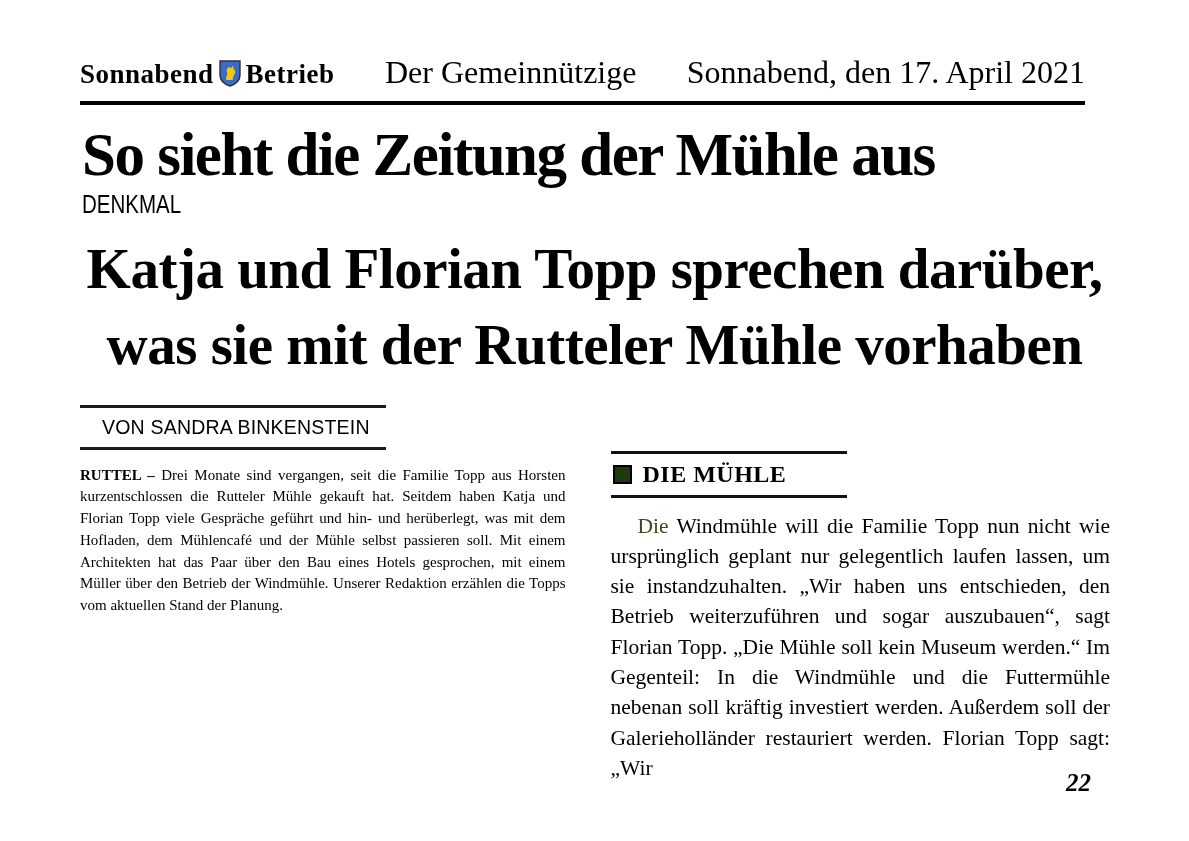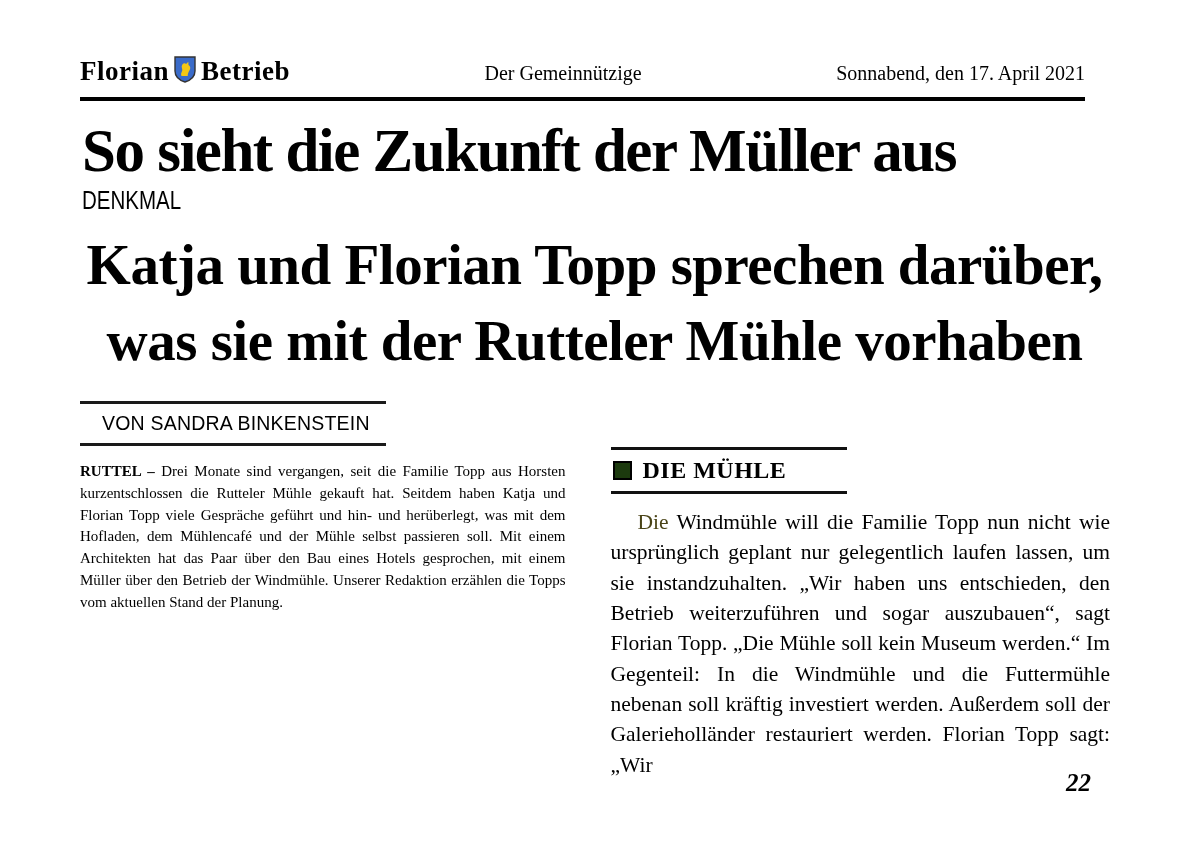--- a/index.html
+++ b/index.html
@@ -24,21 +24,21 @@
     padding-bottom: 9px;
   }
   .masthead-logo {
     display: flex;
     align-items: center;
     gap: 5px;
     font-weight: bold;
     font-size: 27px;
     letter-spacing: 0.5px;
   }
-  .masthead-center, .masthead-date { font-size: 20px; margin-left: 28px; }
+  .masthead-center, .masthead-date { font-size: 32px; margin-left: 28px; }
   .emblem { display:inline-block; position: relative; top: 2px; }
 
   
   .headline {
     margin: 18px 80px 0 82px;
     font-size: 61px;
     font-weight: bold;
     letter-spacing: -1.5px;
     line-height: 1.04;
     white-space: nowrap;
@@ -130,34 +130,34 @@
     font-style: italic;
   }
 </style>
 </head>
 <body>
 
 <div class="page">
 
   <div class="masthead">
     <div class="masthead-logo">
-      <span>Florian</span>
+      <span>Sonnabend</span>
       <span class="emblem">
         <svg width="22" height="27" viewBox="0 0 22 27" aria-hidden="true">
           <path d="M1 1 h20 v14 c0 6.5 -5.2 9.5 -10 11 C6.2 24.5 1 21.5 1 15 Z" fill="#3a6bc9" stroke="#333" stroke-width="1.4"></path>
           <path d="M7.5 20 c-1.2 -3 0.8 -4 0.8 -6 c0 -2 -1.2 -3 -0.2 -5 c1 -2 3 -2 4 -1 l2.2 -2.2 l0.2 3.2 c2 1 2.2 3 1.2 5 c-1 2 -2 3 -2 6 Z" fill="#f4c715"></path>
         </svg>
       </span>
       <span>Betrieb</span>
     </div>
     <div class="masthead-center">Der Gemeinnützige</div>
     <div class="masthead-date">Sonnabend, den 17. April 2021</div>
   </div>
 
-  <h1 class="headline">So sieht die Zukunft der Müller aus</h1>
+  <h1 class="headline">So sieht die Zeitung der Mühle aus</h1>
   <div class="kicker">DENKMAL</div>
 
   <h2 class="subhead">
     <span>Katja und Florian Topp sprechen darüber,</span><br>
     <span>was sie mit der Rutteler Mühle vorhaben</span>
   </h2>
 
   <div class="columns">
 
     <div class="col-left">

